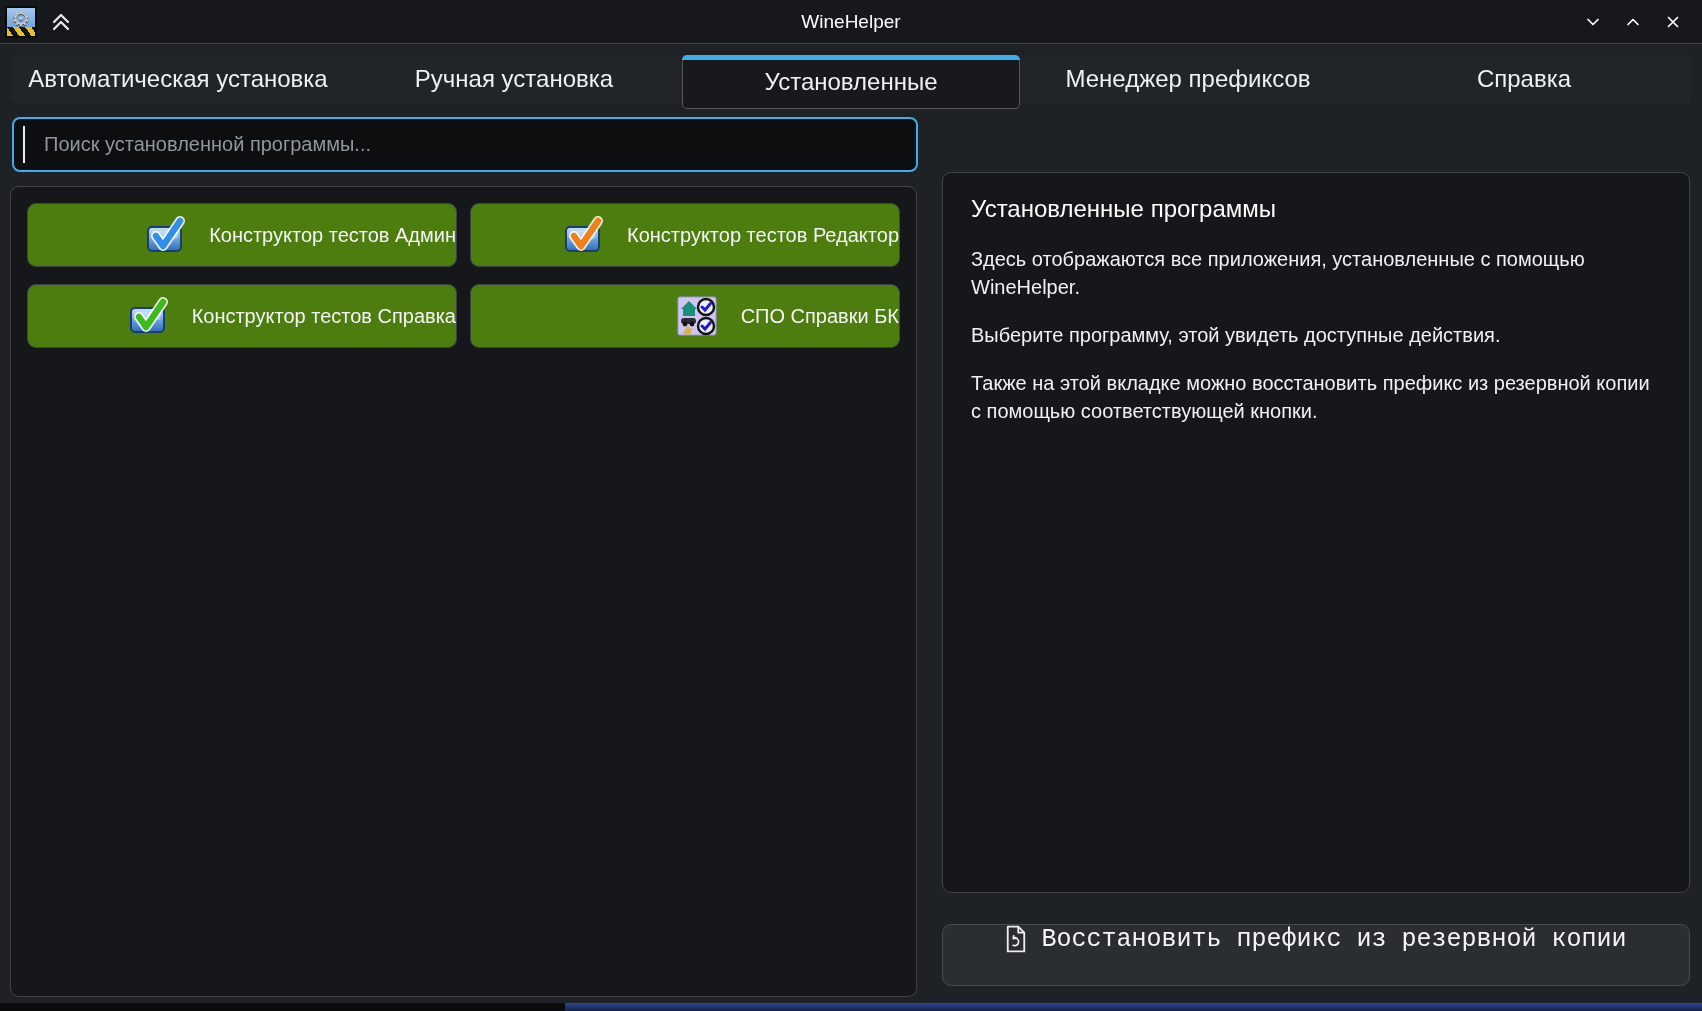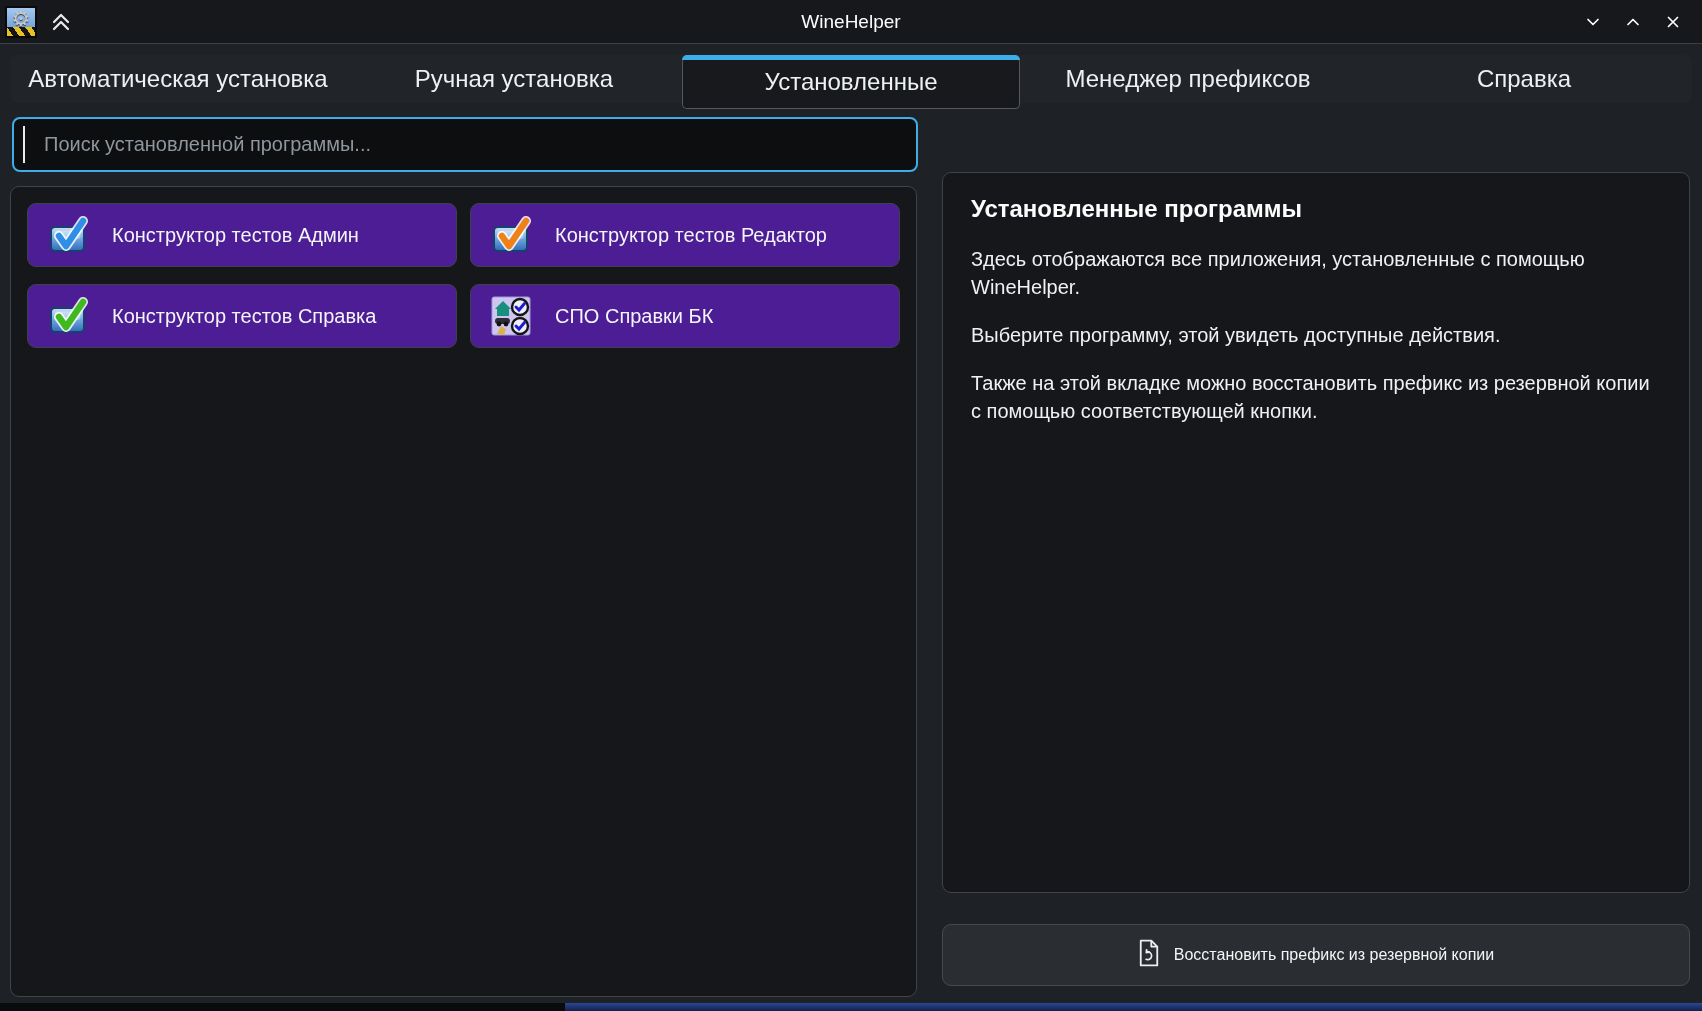--- a/index.html
+++ b/index.html
@@ -66,40 +66,40 @@
   .caret { position:absolute; left:11px; top:9px; width:2px; height:37px; background:#e8eaec; }
 
   
   .program-panel {
     position:absolute; left:10px; top:186px; width:907px; height:811px;
     background:#15171a; border:1px solid #404448; border-radius:9px;
     padding:16px; display:grid; grid-template-columns:1fr 1fr;
     gap:17px 13px; align-content:start;
   }
   .card {
-    height:64px; background:#4c1d95; border:1px solid #3f4347; border-radius:9px;
-    display:flex; align-items:center; cursor:pointer;
+    height:64px; background:#4d7c0f; border:1px solid #3f4347; border-radius:9px;
+    display:flex; align-items:center; cursor:pointer;justify-content:flex-end;
   }
   .picon { width:40px; height:40px; margin-left:20px; flex:0 0 auto; }
   .plabel { margin-left:24px; font-size:20px; color:#f4f5f6; white-space:nowrap; }
 
   .info-panel {
     position:absolute; left:942px; top:172px; width:748px; height:721px;
     background:#15171a; border:1px solid #404448; border-radius:9px;
     padding:22px 28px;
   }
-  .info-panel h2 { font-size:24px; font-weight:bold; color:#fcfcfc; margin-bottom:22px; }
+  .info-panel h2 { font-size:24px; font-weight:normal; color:#fcfcfc; margin-bottom:22px; }
   .info-panel p { font-size:20px; line-height:1.4; color:#eff1f2; margin-bottom:20px; }
 
   
   .restore-btn {
     position:absolute; left:942px; top:924px; width:748px; height:62px;
     background:#2a2d31; border:1px solid #474b4f; border-radius:9px;
-    display:flex; align-items:center; justify-content:center; gap:14px;
-    color:#f4f5f6; font-size:16px; font-family:Liberation Sans, sans-serif; cursor:pointer;
+    display:flex; align-items:flex-start; justify-content:center; gap:14px;
+    color:#f4f5f6; font-size:25px; font-family:Liberation Mono, monospace; cursor:pointer;
   }
 
   
   .bottom-strip { position:absolute; left:0; bottom:0; width:1702px; height:8px; display:flex; }
   .strip-left { width:565px; height:100%; background:#0a0b0d; }
   .strip-right { flex:1; height:100%; background:linear-gradient(180deg,#2b4795,#13204a); }
 </style>
 </head>
 <body>
 

